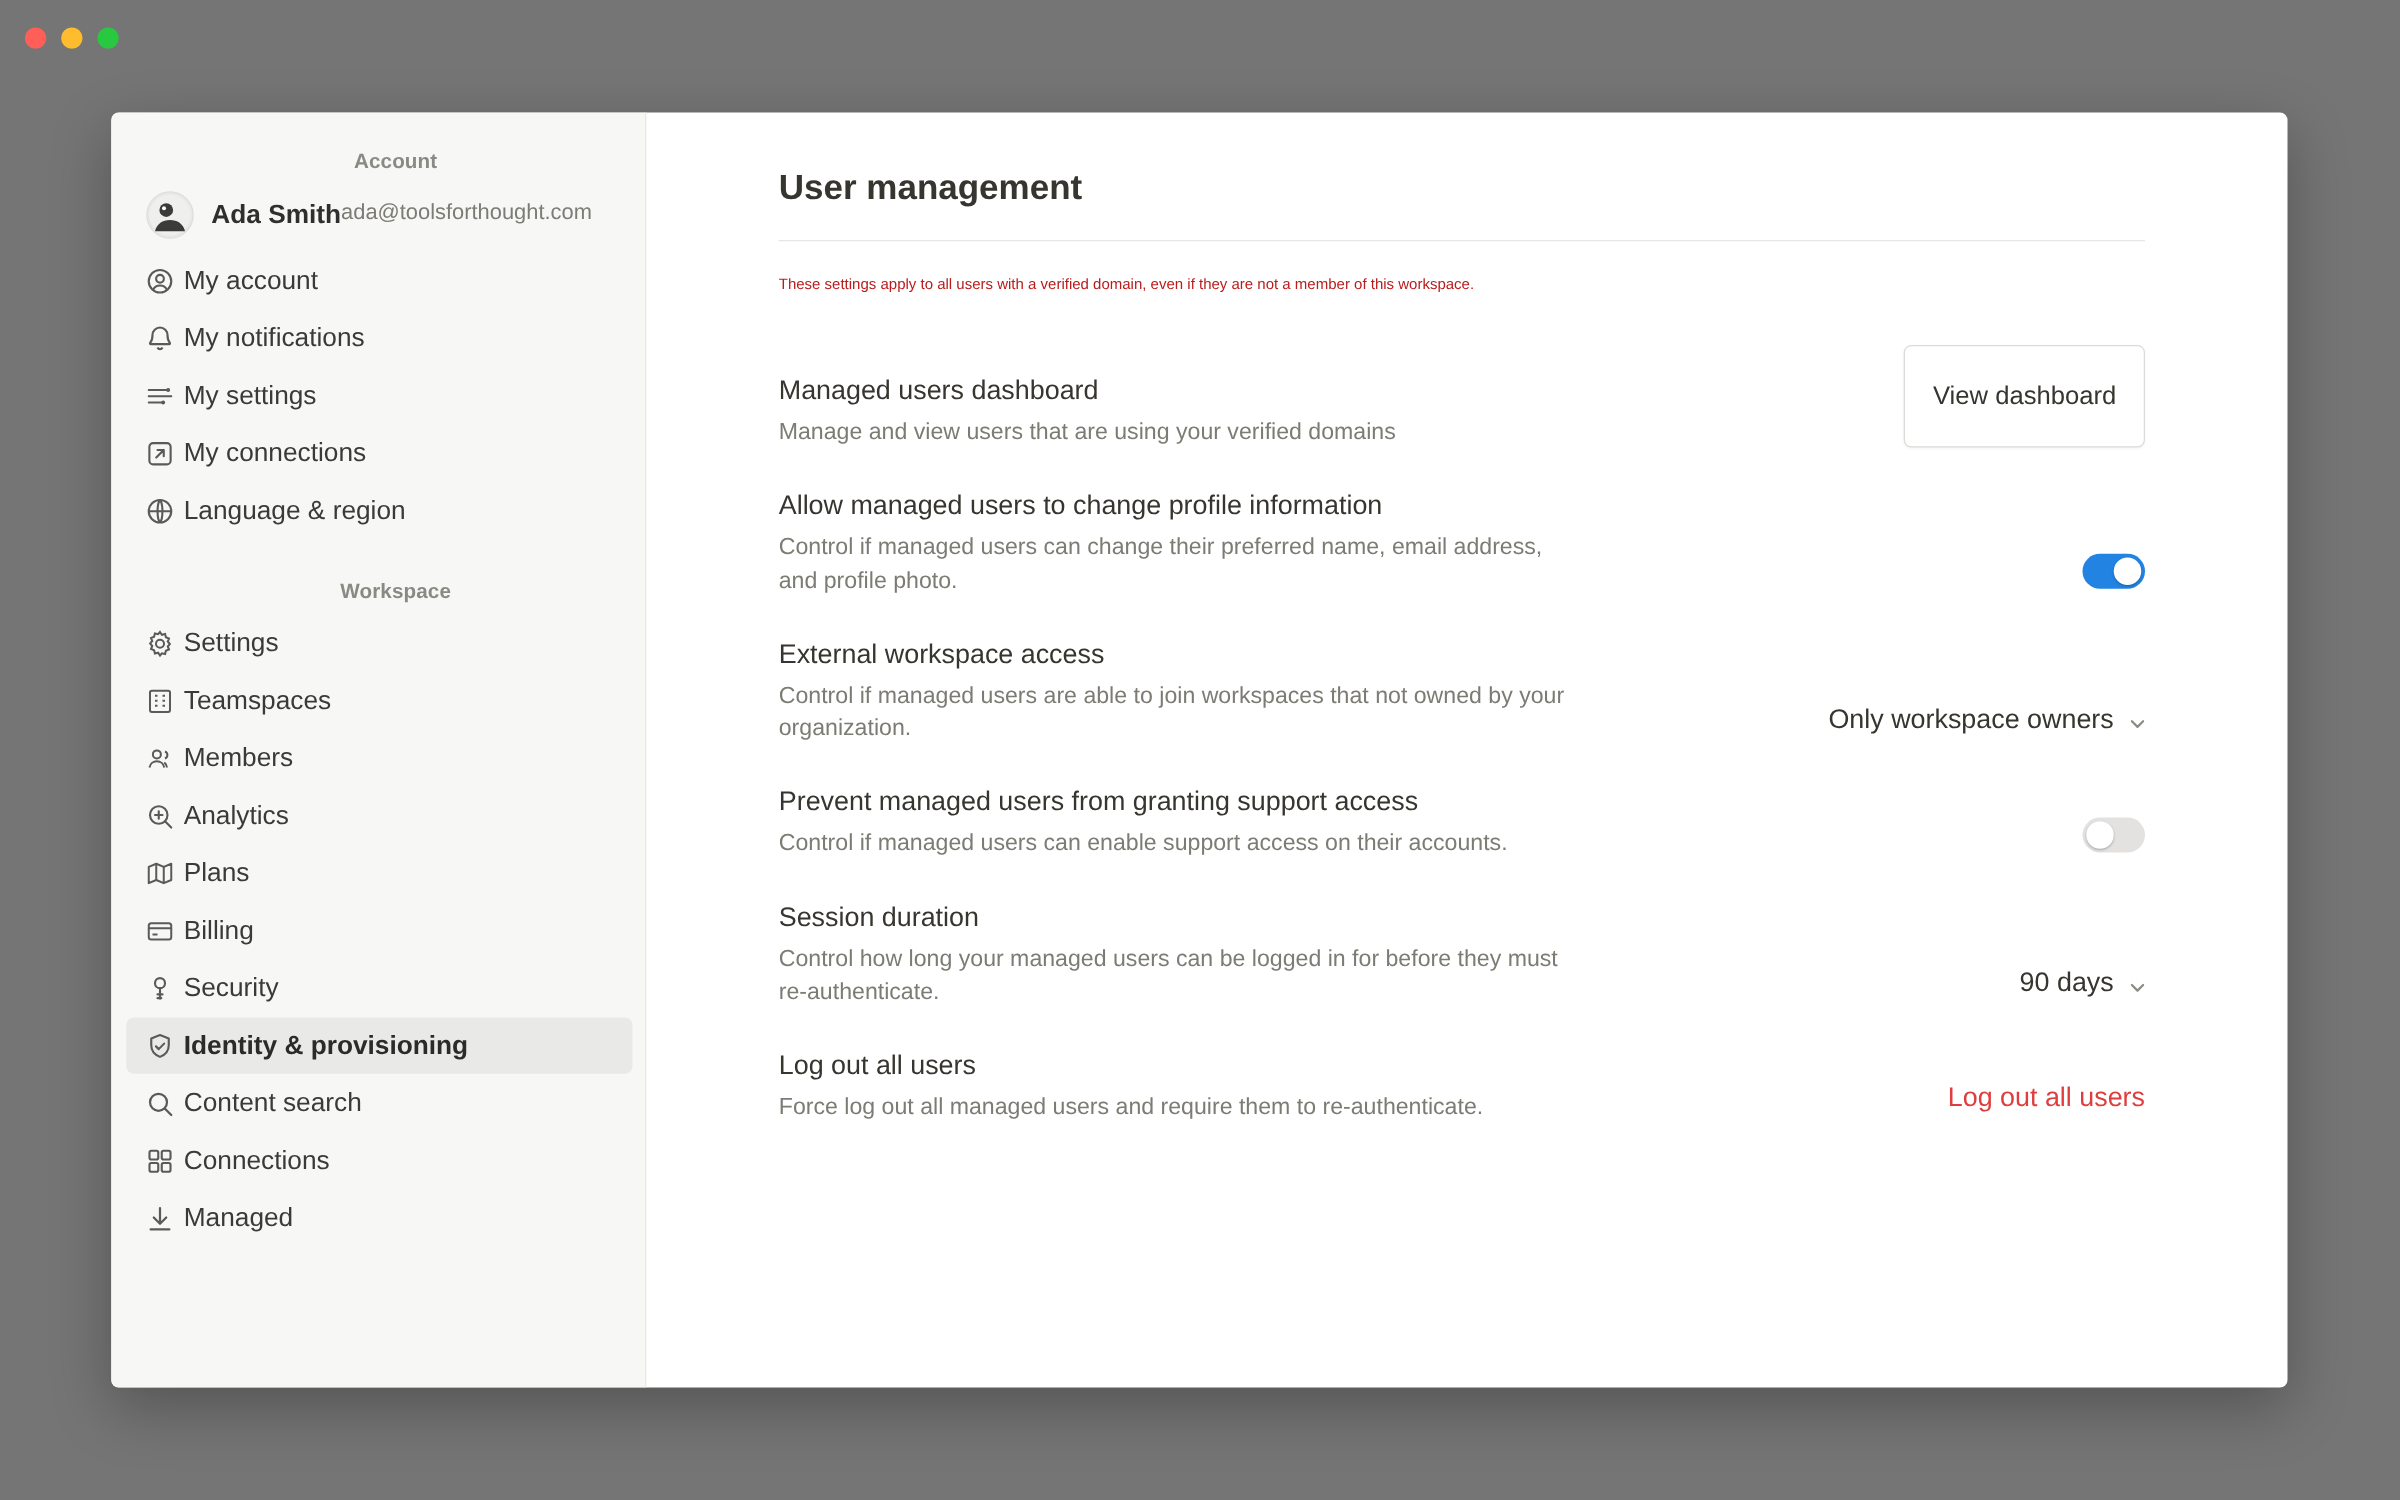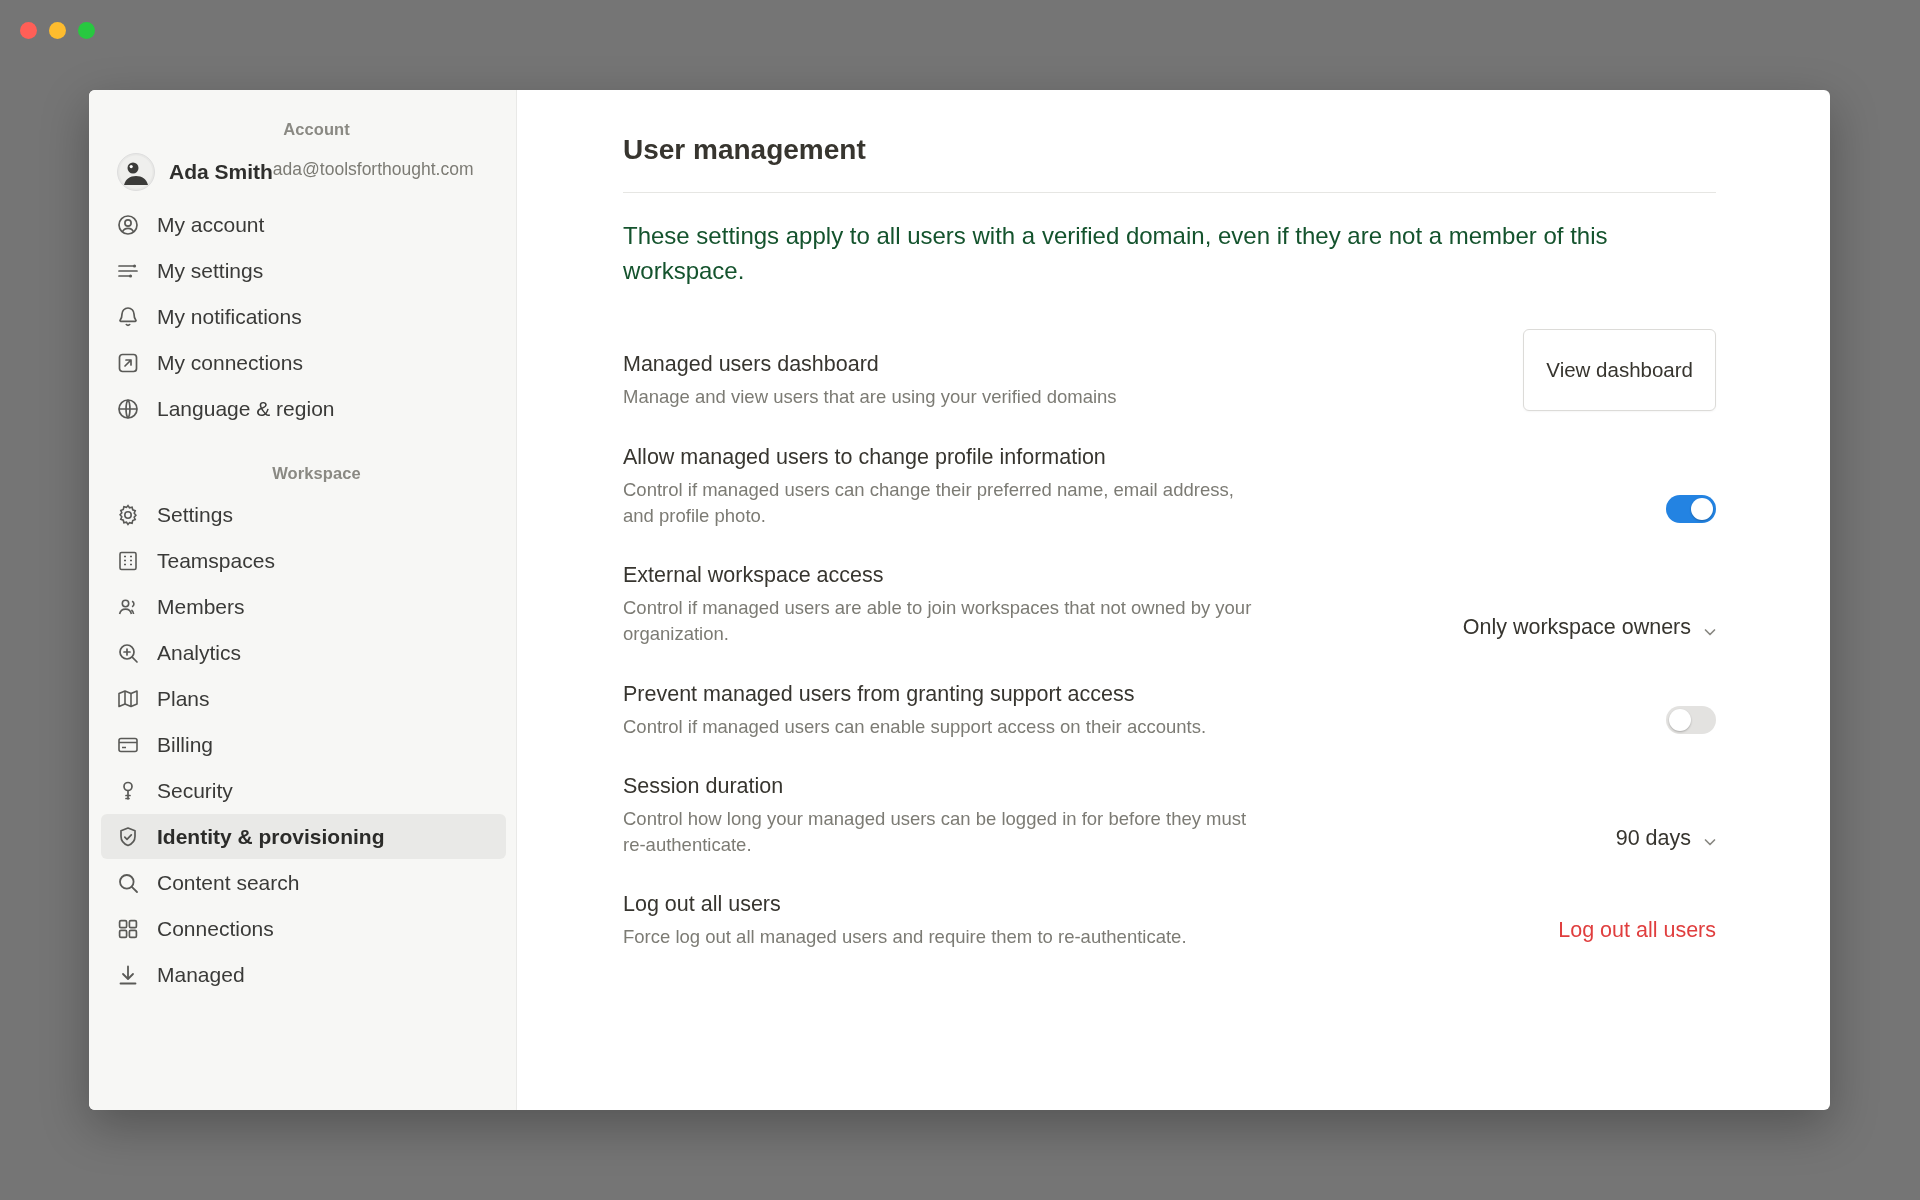--- a/index.html
+++ b/index.html
@@ -95,21 +95,21 @@
     color: #2f2f2d;
   }
   .account-email {
     font-size: 17.5px;
     color: #7c7b74;
   }
 
   .nav-item {
     display: flex;
     align-items: center;
-    gap: 16px;
+    gap: 6px;
     height: 45px;
     margin: 1px 10px 1px 12px;
     padding: 0 14px;
     border-radius: 6px;
     cursor: pointer;
     color: #3a3a38;
     font-size: 21px;
     text-align: center;
   }
   .nav-item.active { background: #e9e9e7; font-weight: 600; color: #2b2b29; }
@@ -139,22 +139,22 @@
     color: #37352f;
     margin: 0 0 26px 0;
   }
   .divider {
     height: 1px;
     background: #e6e6e3;
     margin: 0 0 26px 0;
     width: 1093px;
   }
   .intro {
-    font-size: 24px;
-    color: #14532d;
+    font-size: 12px;
+    color: #b91c1c;
     line-height: 1.45;
     max-width: 1090px;
     margin-bottom: 36px;
   }
 
   .setting-row {
     display: flex;
     align-items: flex-end;
     justify-content: space-between;
     padding: 0 0 34px 0;
@@ -274,37 +274,37 @@
             <circle cx="12" cy="12" r="9"></circle>
               <circle cx="12" cy="10" r="3.1"></circle>
             <path d="M6.3 19.2a6.2 6.2 0 0 1 11.4 0"></path>
           </svg>
         </span>
         <span class="nav-label">My account</span>
       </div>
 
       <div class="nav-item">
         <span class="nav-icon">
+          <svg width="24" height="24" viewBox="0 0 24 24" fill="none" stroke="currentColor" stroke-width="1.7" stroke-linejoin="round">
+            <path d="M6 9a6 6 0 0 1 12 0c0 4 1.2 5.5 1.9 6.3.3.4 0 1-.5 1H4.6c-.5 0-.8-.6-.5-1C4.8 14.5 6 13 6 9z"></path>
+            <path d="M10 19a2.2 2.2 0 0 0 4 0"></path>
+          </svg>
+        </span>
+        <span class="nav-label">My notifications</span>
+      </div>
+
+      <div class="nav-item">
+        <span class="nav-icon">
           <svg width="24" height="24" viewBox="0 0 24 24" fill="none" stroke="currentColor" stroke-width="1.7" stroke-linecap="round">
             <path d="M3 7h14M3 12h18M3 17h10"></path>
             <circle cx="18.5" cy="7" r="1.6" fill="currentColor" stroke="none"></circle>
             <circle cx="14.5" cy="17" r="1.6" fill="currentColor" stroke="none"></circle>
           </svg>
         </span>
         <span class="nav-label">My settings</span>
-      </div>
-
-      <div class="nav-item">
-        <span class="nav-icon">
-          <svg width="24" height="24" viewBox="0 0 24 24" fill="none" stroke="currentColor" stroke-width="1.7" stroke-linejoin="round">
-            <path d="M6 9a6 6 0 0 1 12 0c0 4 1.2 5.5 1.9 6.3.3.4 0 1-.5 1H4.6c-.5 0-.8-.6-.5-1C4.8 14.5 6 13 6 9z"></path>
-            <path d="M10 19a2.2 2.2 0 0 0 4 0"></path>
-          </svg>
-        </span>
-        <span class="nav-label">My notifications</span>
       </div>
 
       <div class="nav-item">
         <span class="nav-icon">
           <svg width="24" height="24" viewBox="0 0 24 24" fill="none" stroke="currentColor" stroke-width="1.7" stroke-linecap="round" stroke-linejoin="round">
             <rect x="3.5" y="3.5" width="17" height="17" rx="3"></rect>
             <path d="M9 15l6-6M10 9h5v5"></path>
           </svg>
         </span>
         <span class="nav-label">My connections</span>

